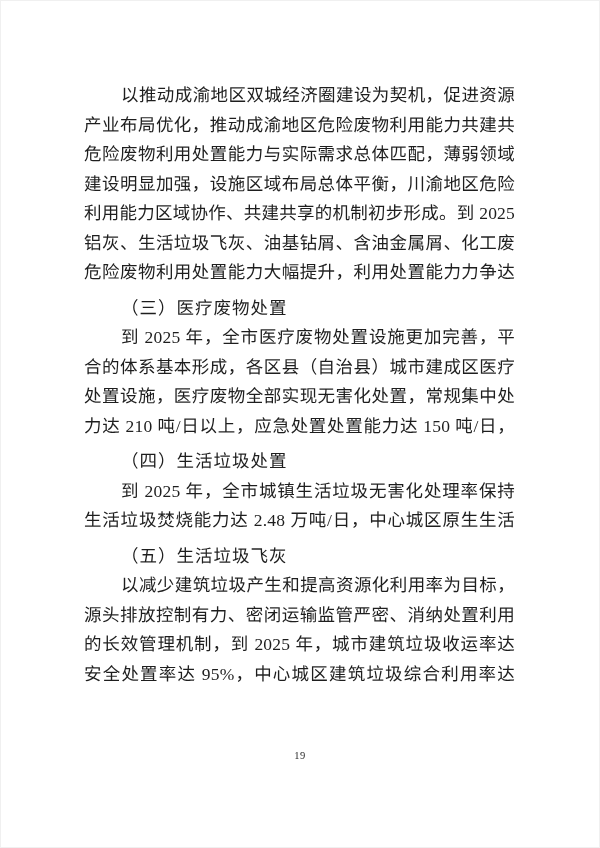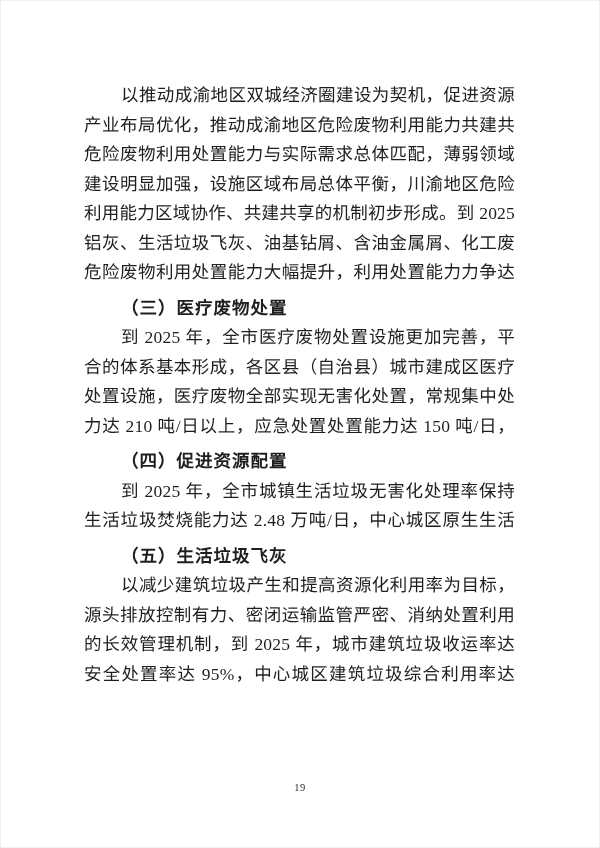--- a/index.html
+++ b/index.html
@@ -39,27 +39,27 @@
     text-indent: 37px;
   }
   .para { margin: 0; }
   .heading {
     height: 29.5px;
     line-height: 29.5px;
     margin-top: 6px;
     font-size: 17.5px;
     letter-spacing: 1px;
     text-indent: 37px;
-    font-weight: 700;
+    font-weight: 400;
   }
   .page-number {
     position: absolute;
     left: 0;
     right: 0;
-    top: 782px;
+    top: 750px;
     text-align: center;
     font-size: 10.5px;
     color: #2a2a2a;
     letter-spacing: 0.5px;
   }
 </style>
 </head>
 <body>
 
 <div class="page">
@@ -73,21 +73,21 @@
         <div class="line justify">铝灰、生活垃圾飞灰、油基钻屑、含油金属屑、化工废盐等</div>
         <div class="line justify">危险废物利用处置能力大幅提升，利用处置能力力争达 200</div>
       </div>
       <div class="heading">（三）医疗废物处置</div>
       <div class="para">
         <div class="line justify indent">到 2025 年，全市医疗废物处置设施更加完善，平战结</div>
         <div class="line justify">合的体系基本形成，各区县（自治县）城市建成区医疗废物</div>
         <div class="line justify">处置设施，医疗废物全部实现无害化处置，常规集中处置能</div>
         <div class="line justify">力达 210 吨/日以上，应急处置处置能力达 150 吨/日，保障</div>
       </div>
-      <div class="heading">（四）促进资源配置</div>
+      <div class="heading">（四）生活垃圾处置</div>
       <div class="para">
         <div class="line justify indent">到 2025 年，全市城镇生活垃圾无害化处理率保持 100%，</div>
         <div class="line justify">生活垃圾焚烧能力达 2.48 万吨/日，中心城区原生生活垃圾</div>
       </div>
       <div class="heading">（五）生活垃圾飞灰</div>
       <div class="para">
         <div class="line justify indent">以减少建筑垃圾产生和提高资源化利用率为目标，建立</div>
         <div class="line justify">源头排放控制有力、密闭运输监管严密、消纳处置利用规范</div>
         <div class="line justify">的长效管理机制，到 2025 年，城市建筑垃圾收运率达 95%，</div>
         <div class="line justify">安全处置率达 95%，中心城区建筑垃圾综合利用率达 70%，</div>

